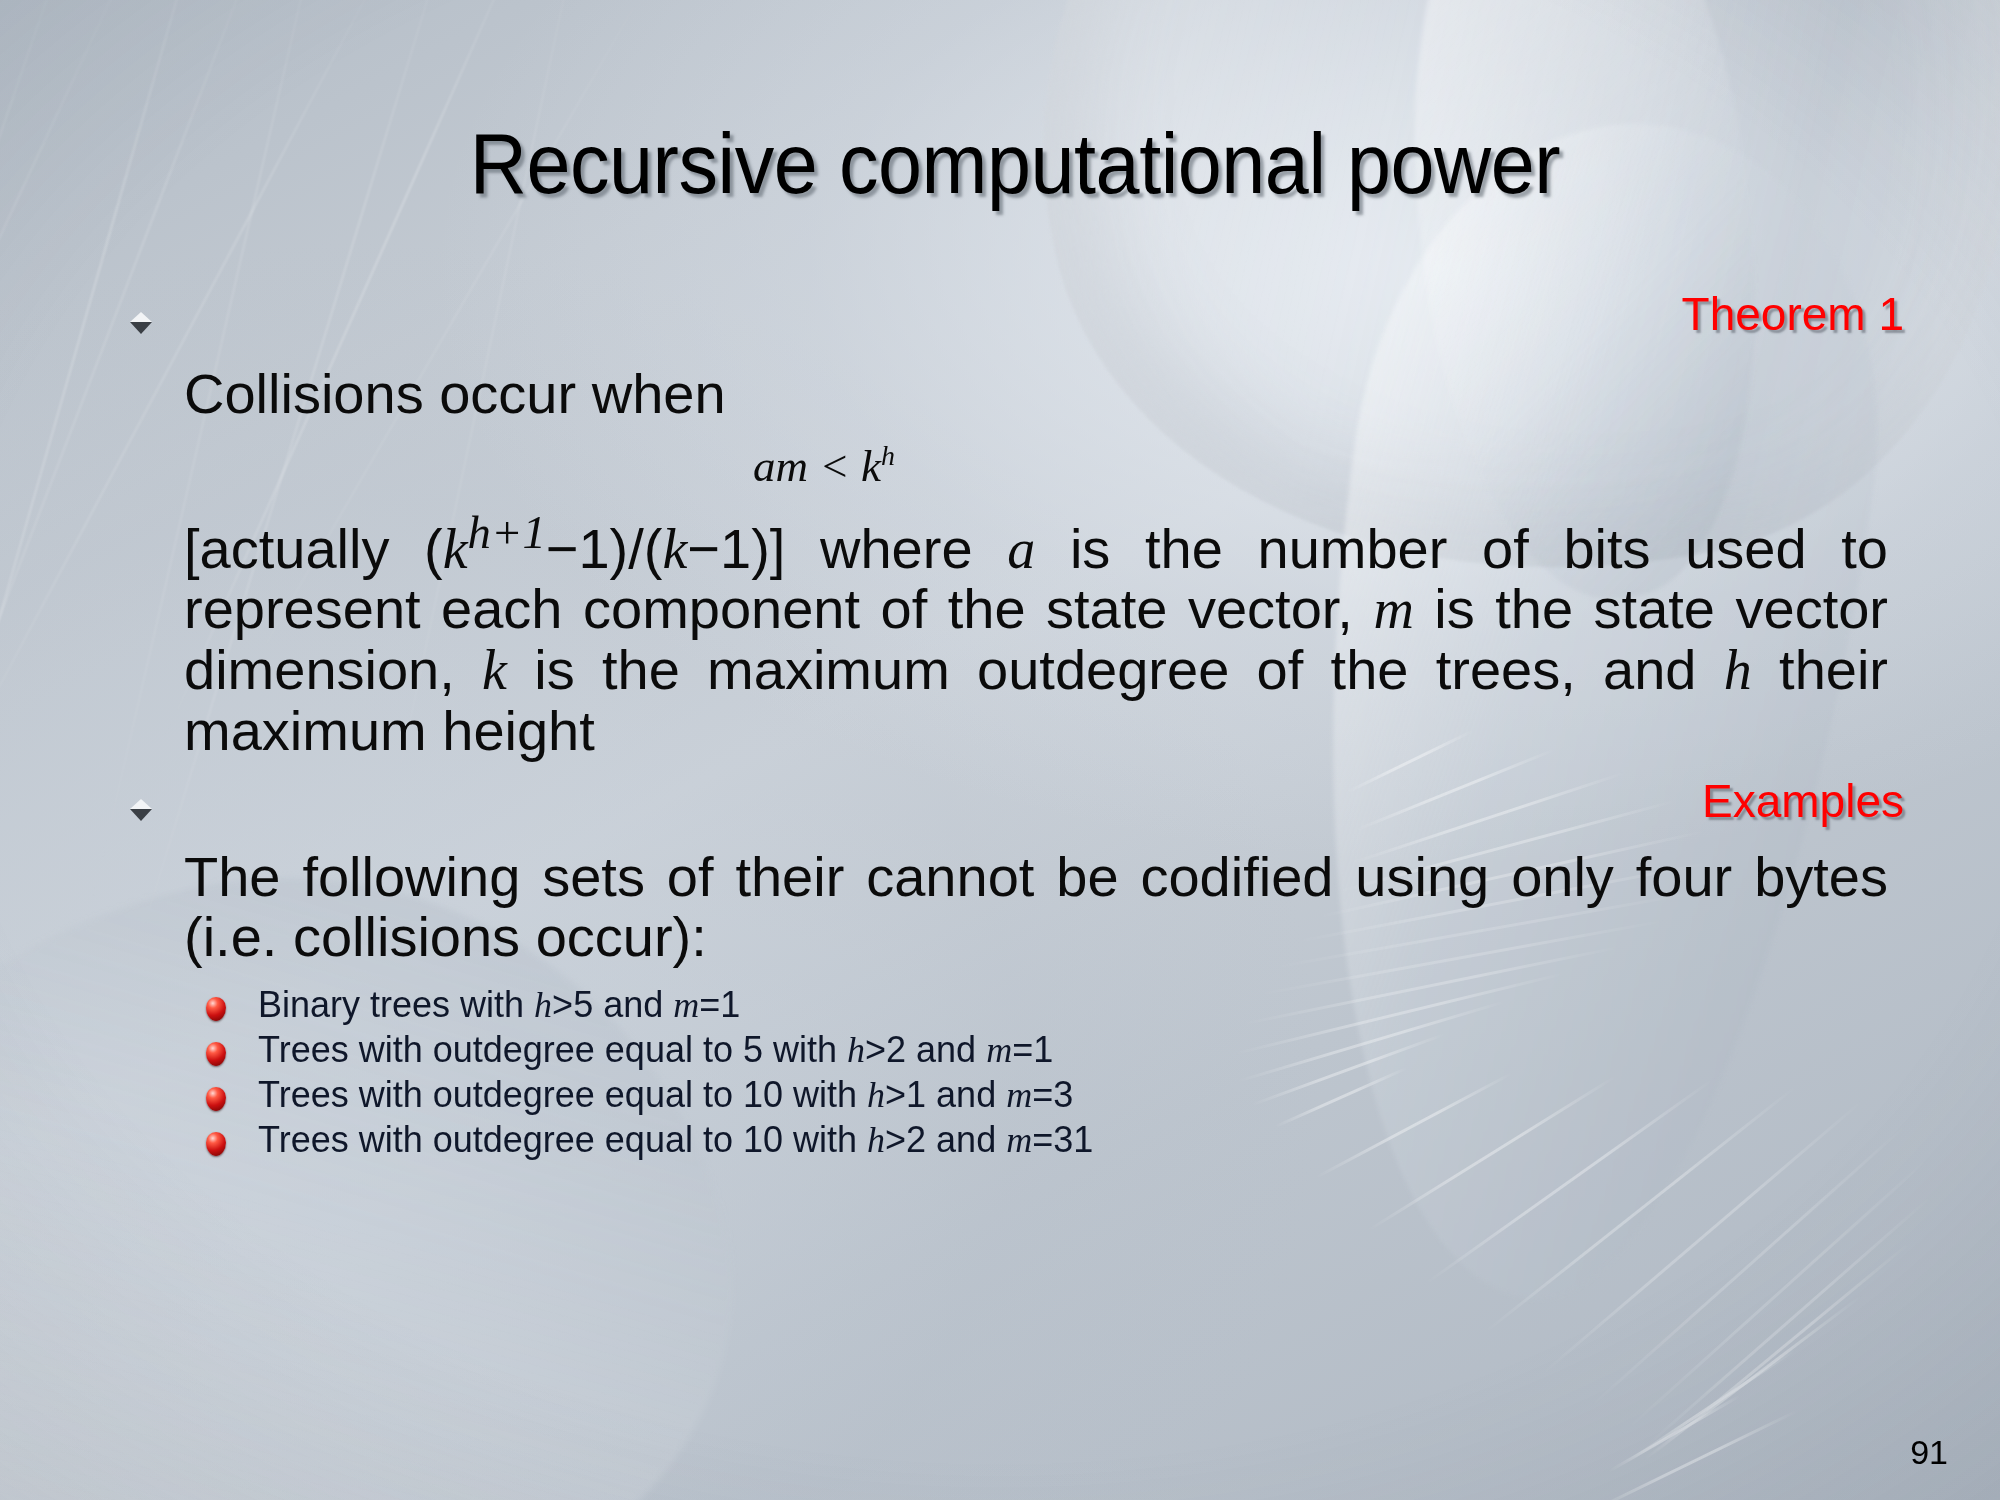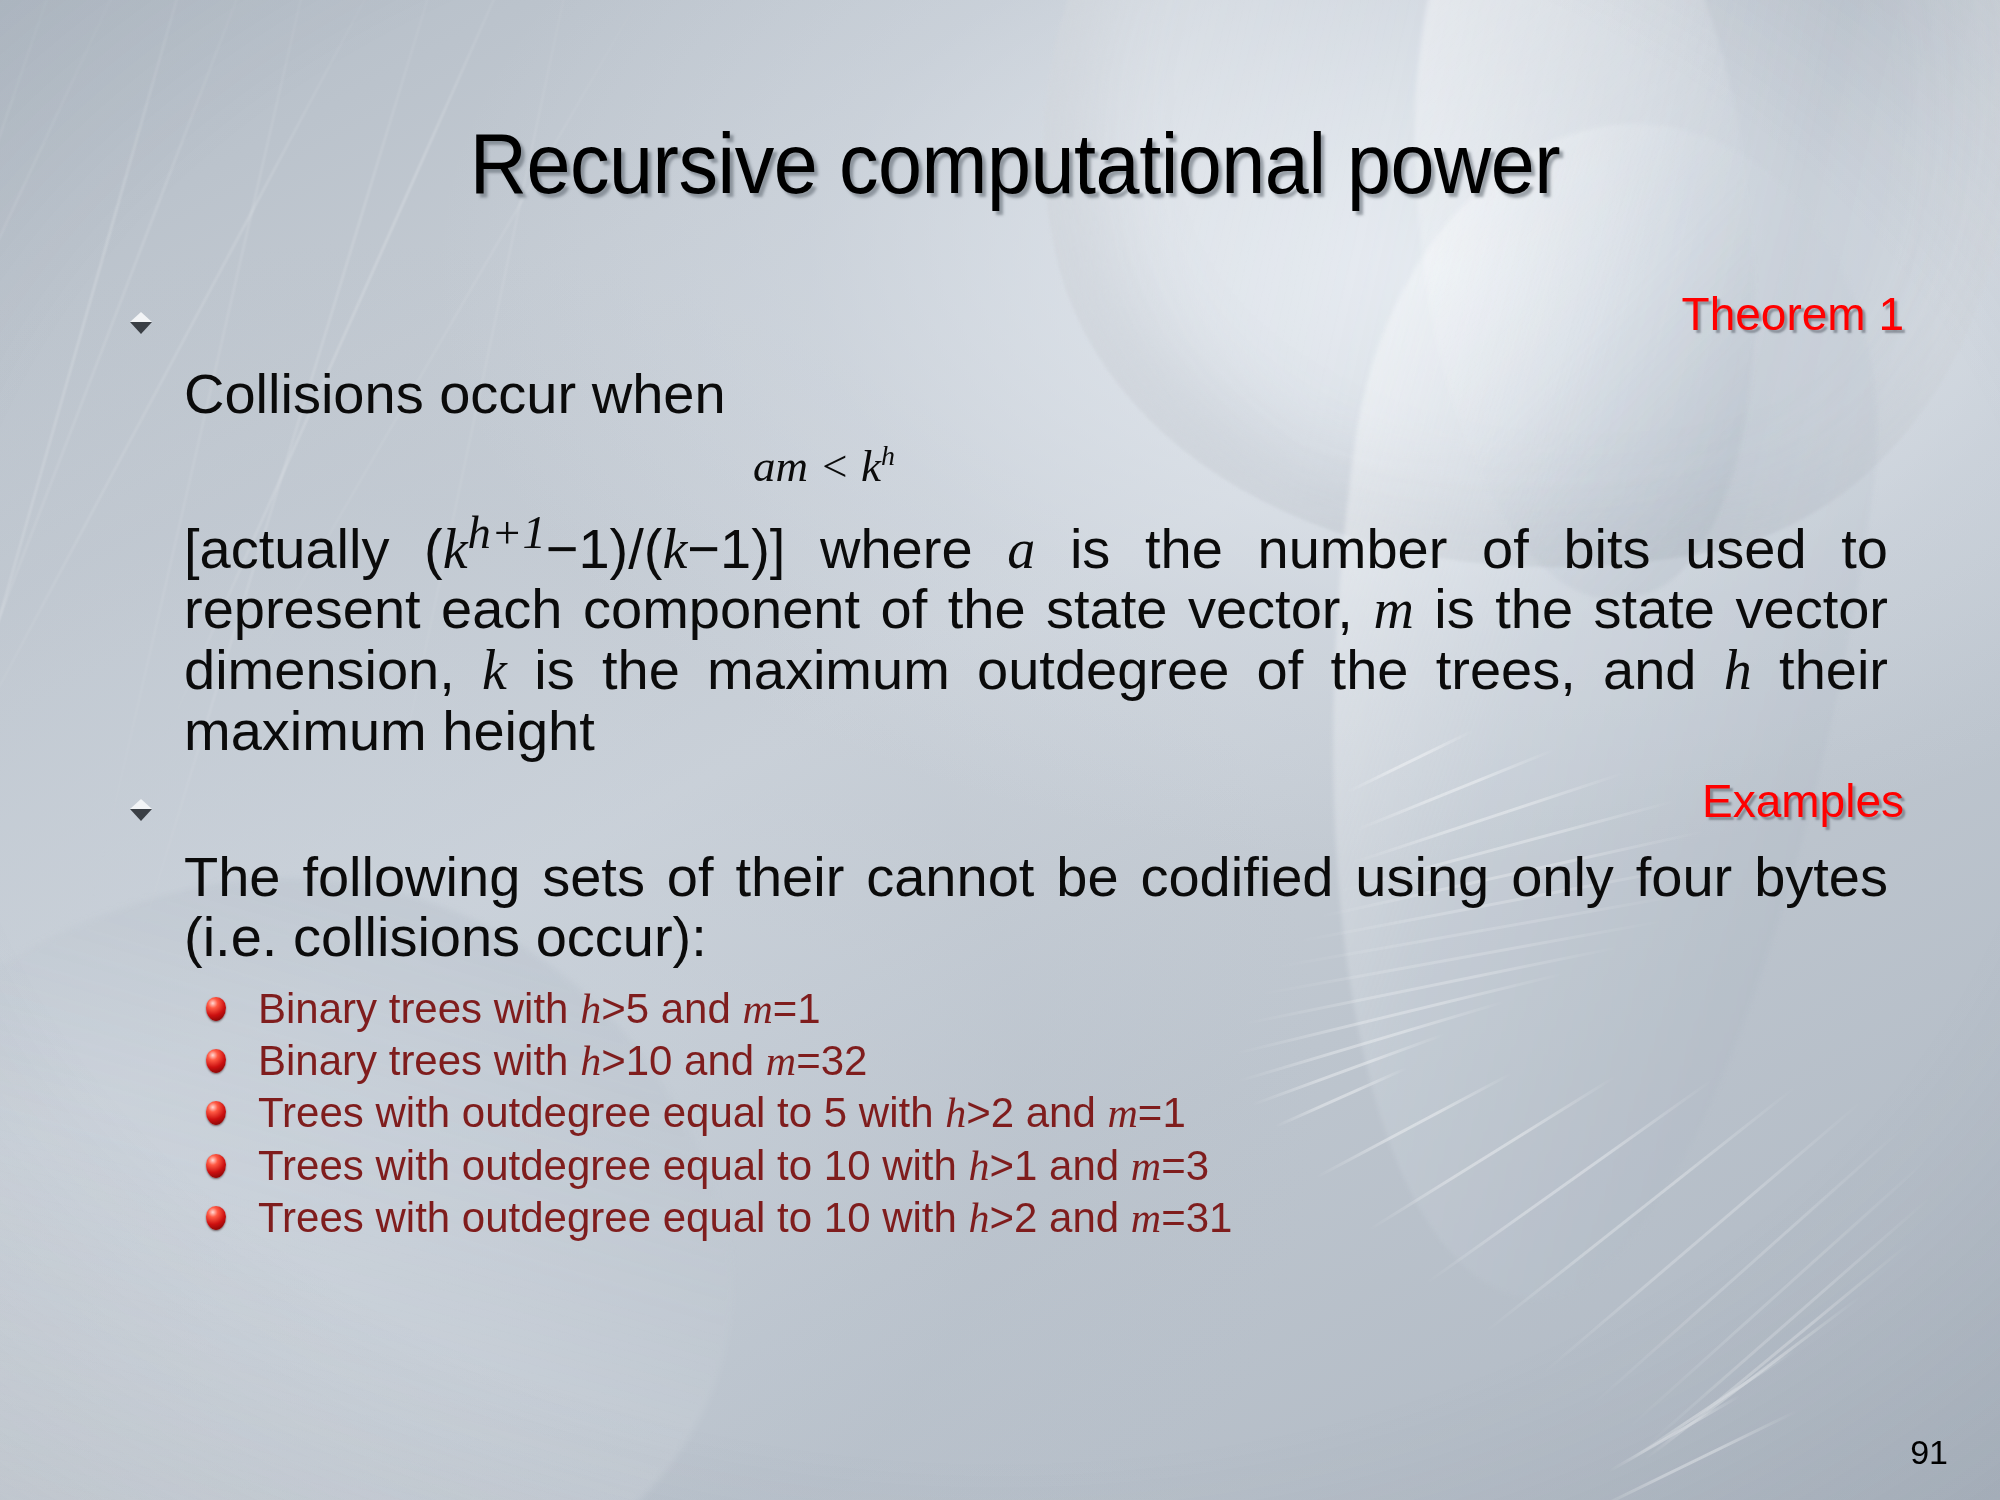--- a/index.html
+++ b/index.html
@@ -219,23 +219,23 @@
 
   
   .sublist {
     list-style: none;
     margin: 10px 0 0 0;
     padding: 0 0 0 74px;
   }
   .sublist li {
     position: relative;
     font-family: "Liberation Sans Narrow", "Liberation Sans", sans-serif;
-    font-size: 42px;
+    font-size: 36px;
     line-height: 1.22;
-    color: #7f1d1d;
+    color: #0f172a;
     padding-left: 60px;
   }
   .sphere-bullet {
     position: absolute;
     left: 8px;
     top: 14px;
     width: 20px;
     height: 24px;
     border-radius: 50% 50% 50% 50% / 44% 44% 56% 56%;
     background:
@@ -328,21 +328,20 @@
 
       <div class="lvl1" style="margin-top:12px;">
         <span class="arrow-bullet"></span>
         <span class="lvl1-label">Examples</span>
       </div>
 
       <p class="para" style="margin-top:12px;">The following sets of their cannot be codified using only four bytes (i.e. collisions occur):</p>
 
       <ul class="sublist" id="examples-list">
           <li><span class="sphere-bullet"></span><span>Binary trees with </span><span class="mi">h</span><span>&gt;</span><span>5</span><span> and </span><span class="mi">m</span><span>=</span><span>1</span></li>
-          <li><span class="sphere-bullet"></span><span>Binary trees with </span><span class="mi">h</span><span>&gt;</span><span>10</span><span> and </span><span class="mi">m</span><span>=</span><span>32</span></li>
           <li><span class="sphere-bullet"></span><span>Trees with outdegree equal to 5 with </span><span class="mi">h</span><span>&gt;</span><span>2</span><span> and </span><span class="mi">m</span><span>=</span><span>1</span></li>
           <li><span class="sphere-bullet"></span><span>Trees with outdegree equal to 10 with </span><span class="mi">h</span><span>&gt;</span><span>1</span><span> and </span><span class="mi">m</span><span>=</span><span>3</span></li>
           <li><span class="sphere-bullet"></span><span>Trees with outdegree equal to 10 with </span><span class="mi">h</span><span>&gt;</span><span>2</span><span> and </span><span class="mi">m</span><span>=</span><span>31</span></li>
         </ul>
 
     </div>
 
     <div class="page-number">91</div>
   </div>
 </div>

